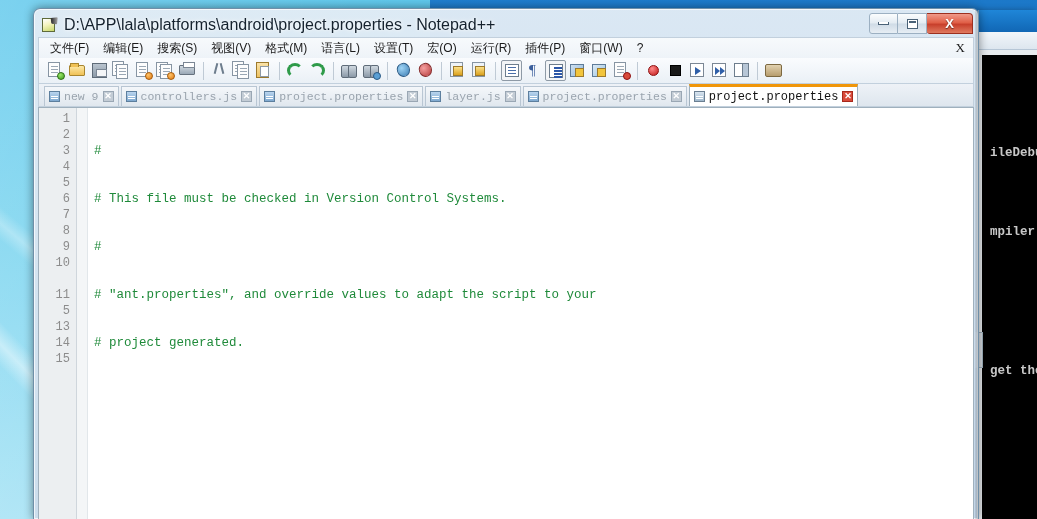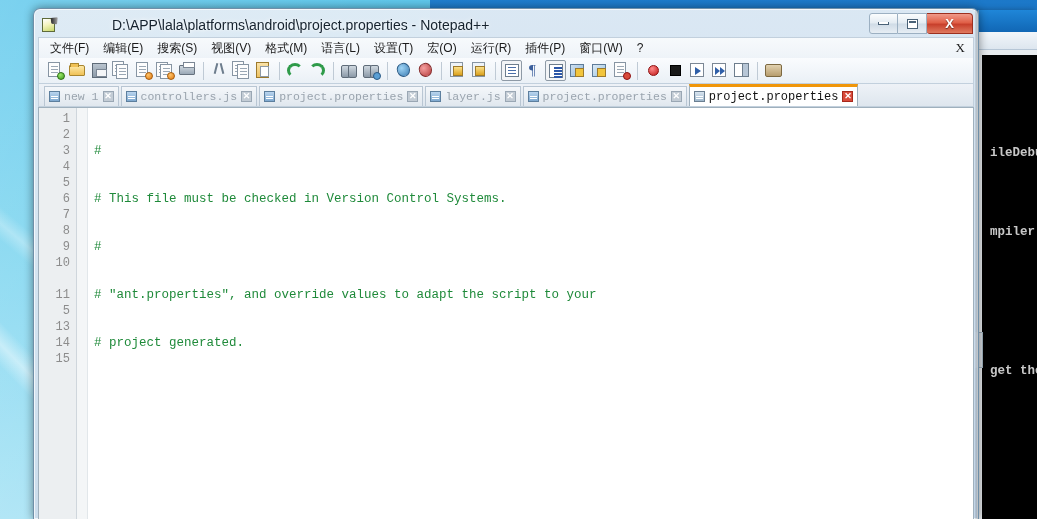--- a/index.html
+++ b/index.html
@@ -118,25 +118,24 @@
     border: 1px solid #5e6b3a;
   }
   #npp-icon .pen {
     position: absolute; right: -1px; top: -1px;
     width: 9px; height: 9px;
     background: linear-gradient(45deg, #3a3a3a 30%, #9a9a9a 70%);
     transform: rotate(45deg);
     clip-path: polygon(50% 0, 100% 60%, 50% 100%, 0 60%);
   }
   #window-title {
-    font-size: 14px;
+    font-size: 16px;
     color: #15222e;
     white-space: nowrap;
     text-shadow: 0 0 3px rgba(255,255,255,0.9), 0 0 6px rgba(255,255,255,0.8);
-    margin-left: 48px;
   }
   #window-controls {
     position: absolute;
     right: 1px; top: 0;
     display: flex;
     height: 21px;
   }
   .winbtn {
     width: 29px; height: 21px;
     border: 1px solid #9cb0c2;
@@ -716,21 +715,21 @@
       </div>
     <div class="tb-sep"></div>
     <div class="tb-icon">
         <div class="binocase"></div>
       </div>
   </div>
 
   <div id="tabbar">
     <div class="tab">
       <span class="tab-doc-icon"></span>
-      <span>new 1</span>
+      <span>new 9</span>
       <span class="tab-close">✕</span>
     </div>
     <div class="tab">
       <span class="tab-doc-icon"></span>
       <span>controllers.js</span>
       <span class="tab-close">✕</span>
     </div>
     <div class="tab">
       <span class="tab-doc-icon"></span>
       <span>project.properties</span>

